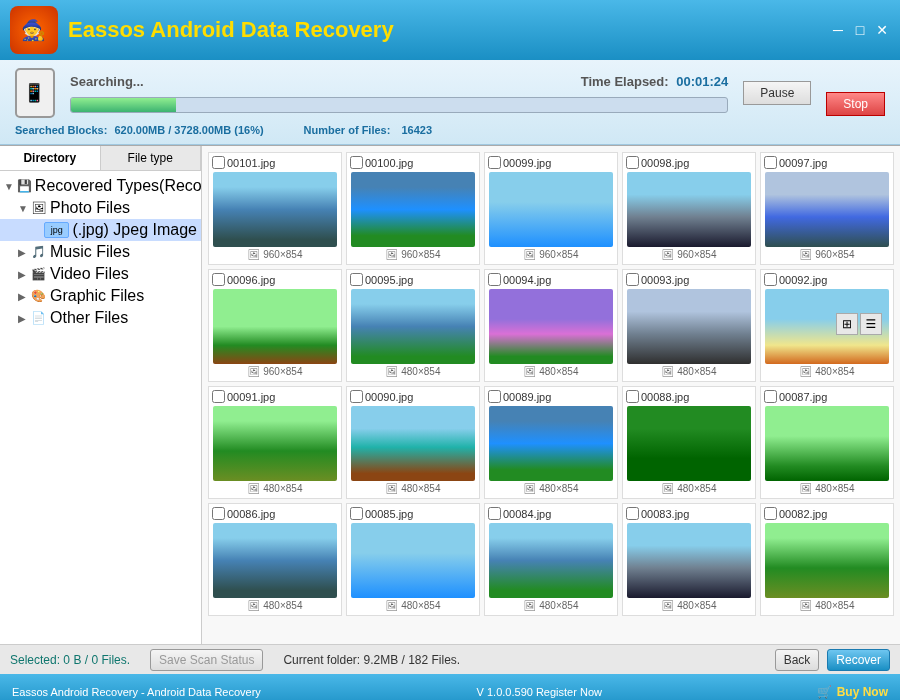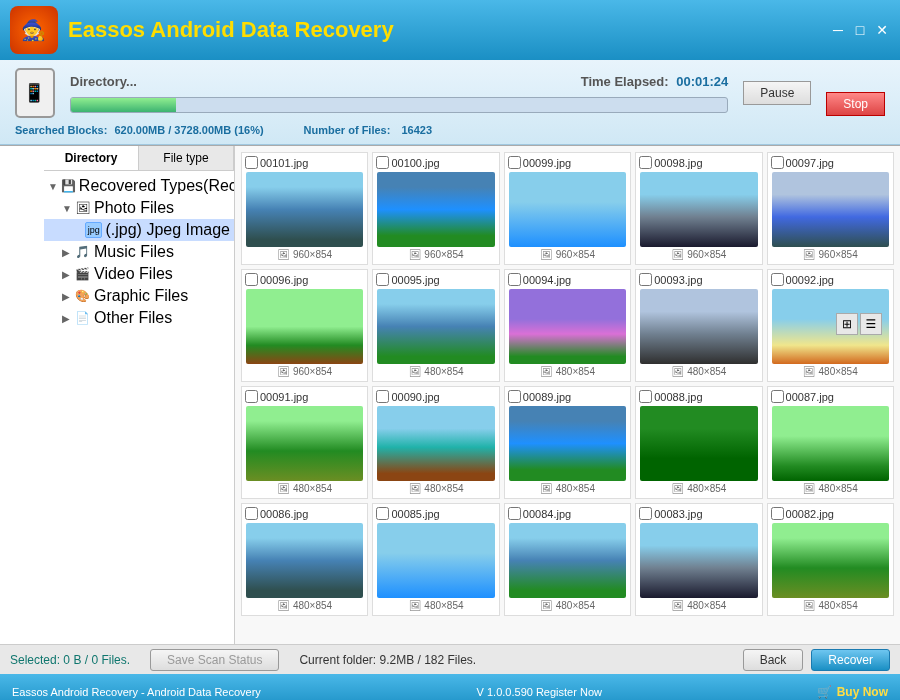--- a/index.html
+++ b/index.html
@@ -72,26 +72,25 @@
 
     
     .main-content {
       display: flex;
       height: calc(700px - 60px - 76px - 30px - 35px);
       border-top: 1px solid #aaa;
     }
 
     
     .sidebar {
-      width: 235px;
+      width: 202px;
       border-right: 1px solid #ccc;
       background: #fff;
       display: flex;
       flex-direction: column;
-      padding-left: 44px;
     }
     .sidebar-tabs {
       display: flex;
       border-bottom: 1px solid #ccc;
     }
     .sidebar-tab {
       flex: 1; padding: 5px 8px; text-align: center;
       cursor: pointer; font-size: 12px; border: none; background: #e8e8e8;
       border-right: 1px solid #ccc;
     }
@@ -153,21 +152,21 @@
     
     .status-bar {
       height: 30px; background: #e8e8e8; border-top: 1px solid #ccc;
       display: flex; align-items: center; padding: 0 10px; gap: 20px;
       font-size: 12px;
     }
     .status-left { color: #0f766e; }
     .status-mid { color: #333; }
     .action-btns { margin-left: auto; display: flex; gap: 8px; }
     .save-btn, .back-btn, .recover-btn {
-      padding: 3px 16px; border: 1px solid #999; border-radius: 3px;
+      padding: 3px 8px; border: 1px solid #999; border-radius: 3px;
       cursor: pointer; font-size: 12px;
     }
     .save-btn { background: linear-gradient(180deg, #f5f5f5, #ddd); color: #999; }
     .back-btn { background: linear-gradient(180deg, #f5f5f5, #ddd); color: #333; }
     .recover-btn { background: linear-gradient(180deg, #6ec6f0, #1a8fc4); color: white; border-color: #1a7ab0; }
 
     
     .bottom-bar {
       height: 35px; background: linear-gradient(180deg, #4ab8e8, #1a8fc4);
       display: flex; align-items: center; justify-content: space-between;
@@ -200,21 +199,21 @@
     <button class="title-btn">□</button>
     <button class="title-btn">✕</button>
   </div>
 </div>
 
 <div class="search-area">
   <div class="search-top">
     <div class="phone-icon">📱</div>
     <div class="search-info">
       <div style="display:flex; justify-content:space-between; margin-bottom:4px;">
-        <span class="searching-label">Directory...</span>
+        <span class="searching-label">Searching...</span>
         <span class="time-elapsed">
           <span>Time Elapsed:</span>
           <span style="color:#1a6ea0; margin-left:4px;">00:01:24</span>
         </span>
       </div>
       <div class="progress-bar-outer">
         <div class="progress-bar-inner"></div>
       </div>
     </div>
     <button class="pause-btn">Pause</button>

